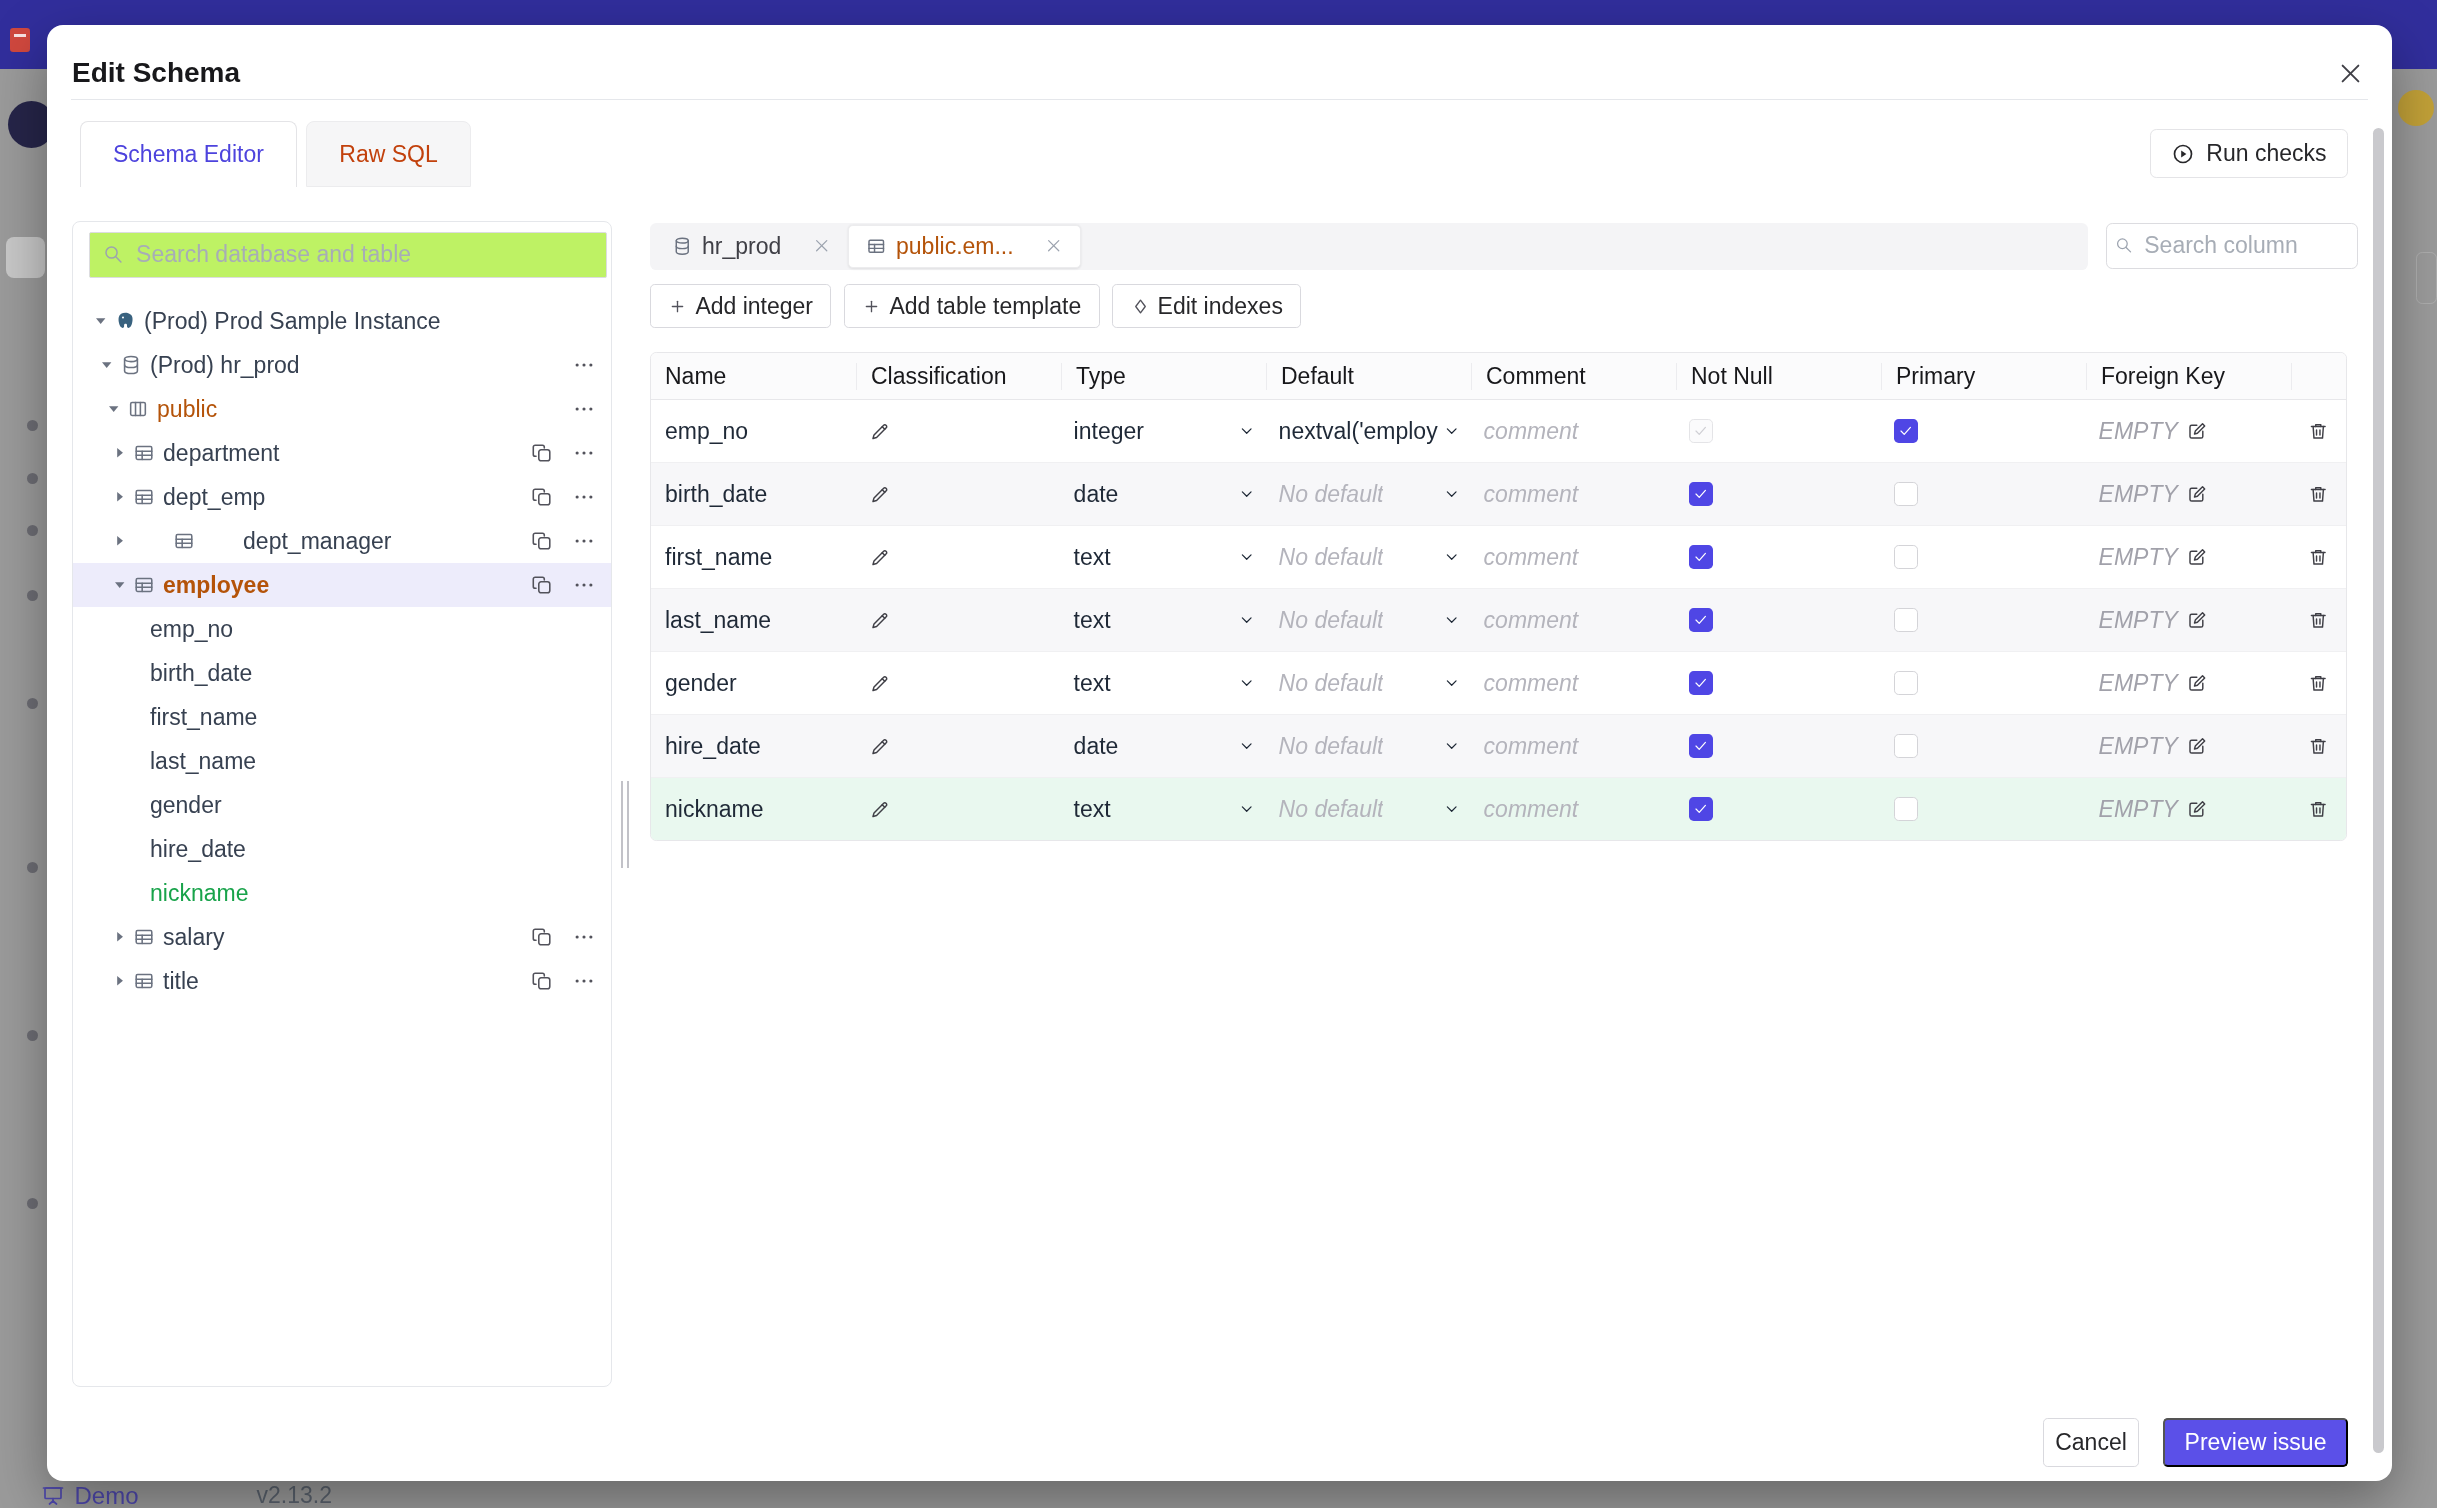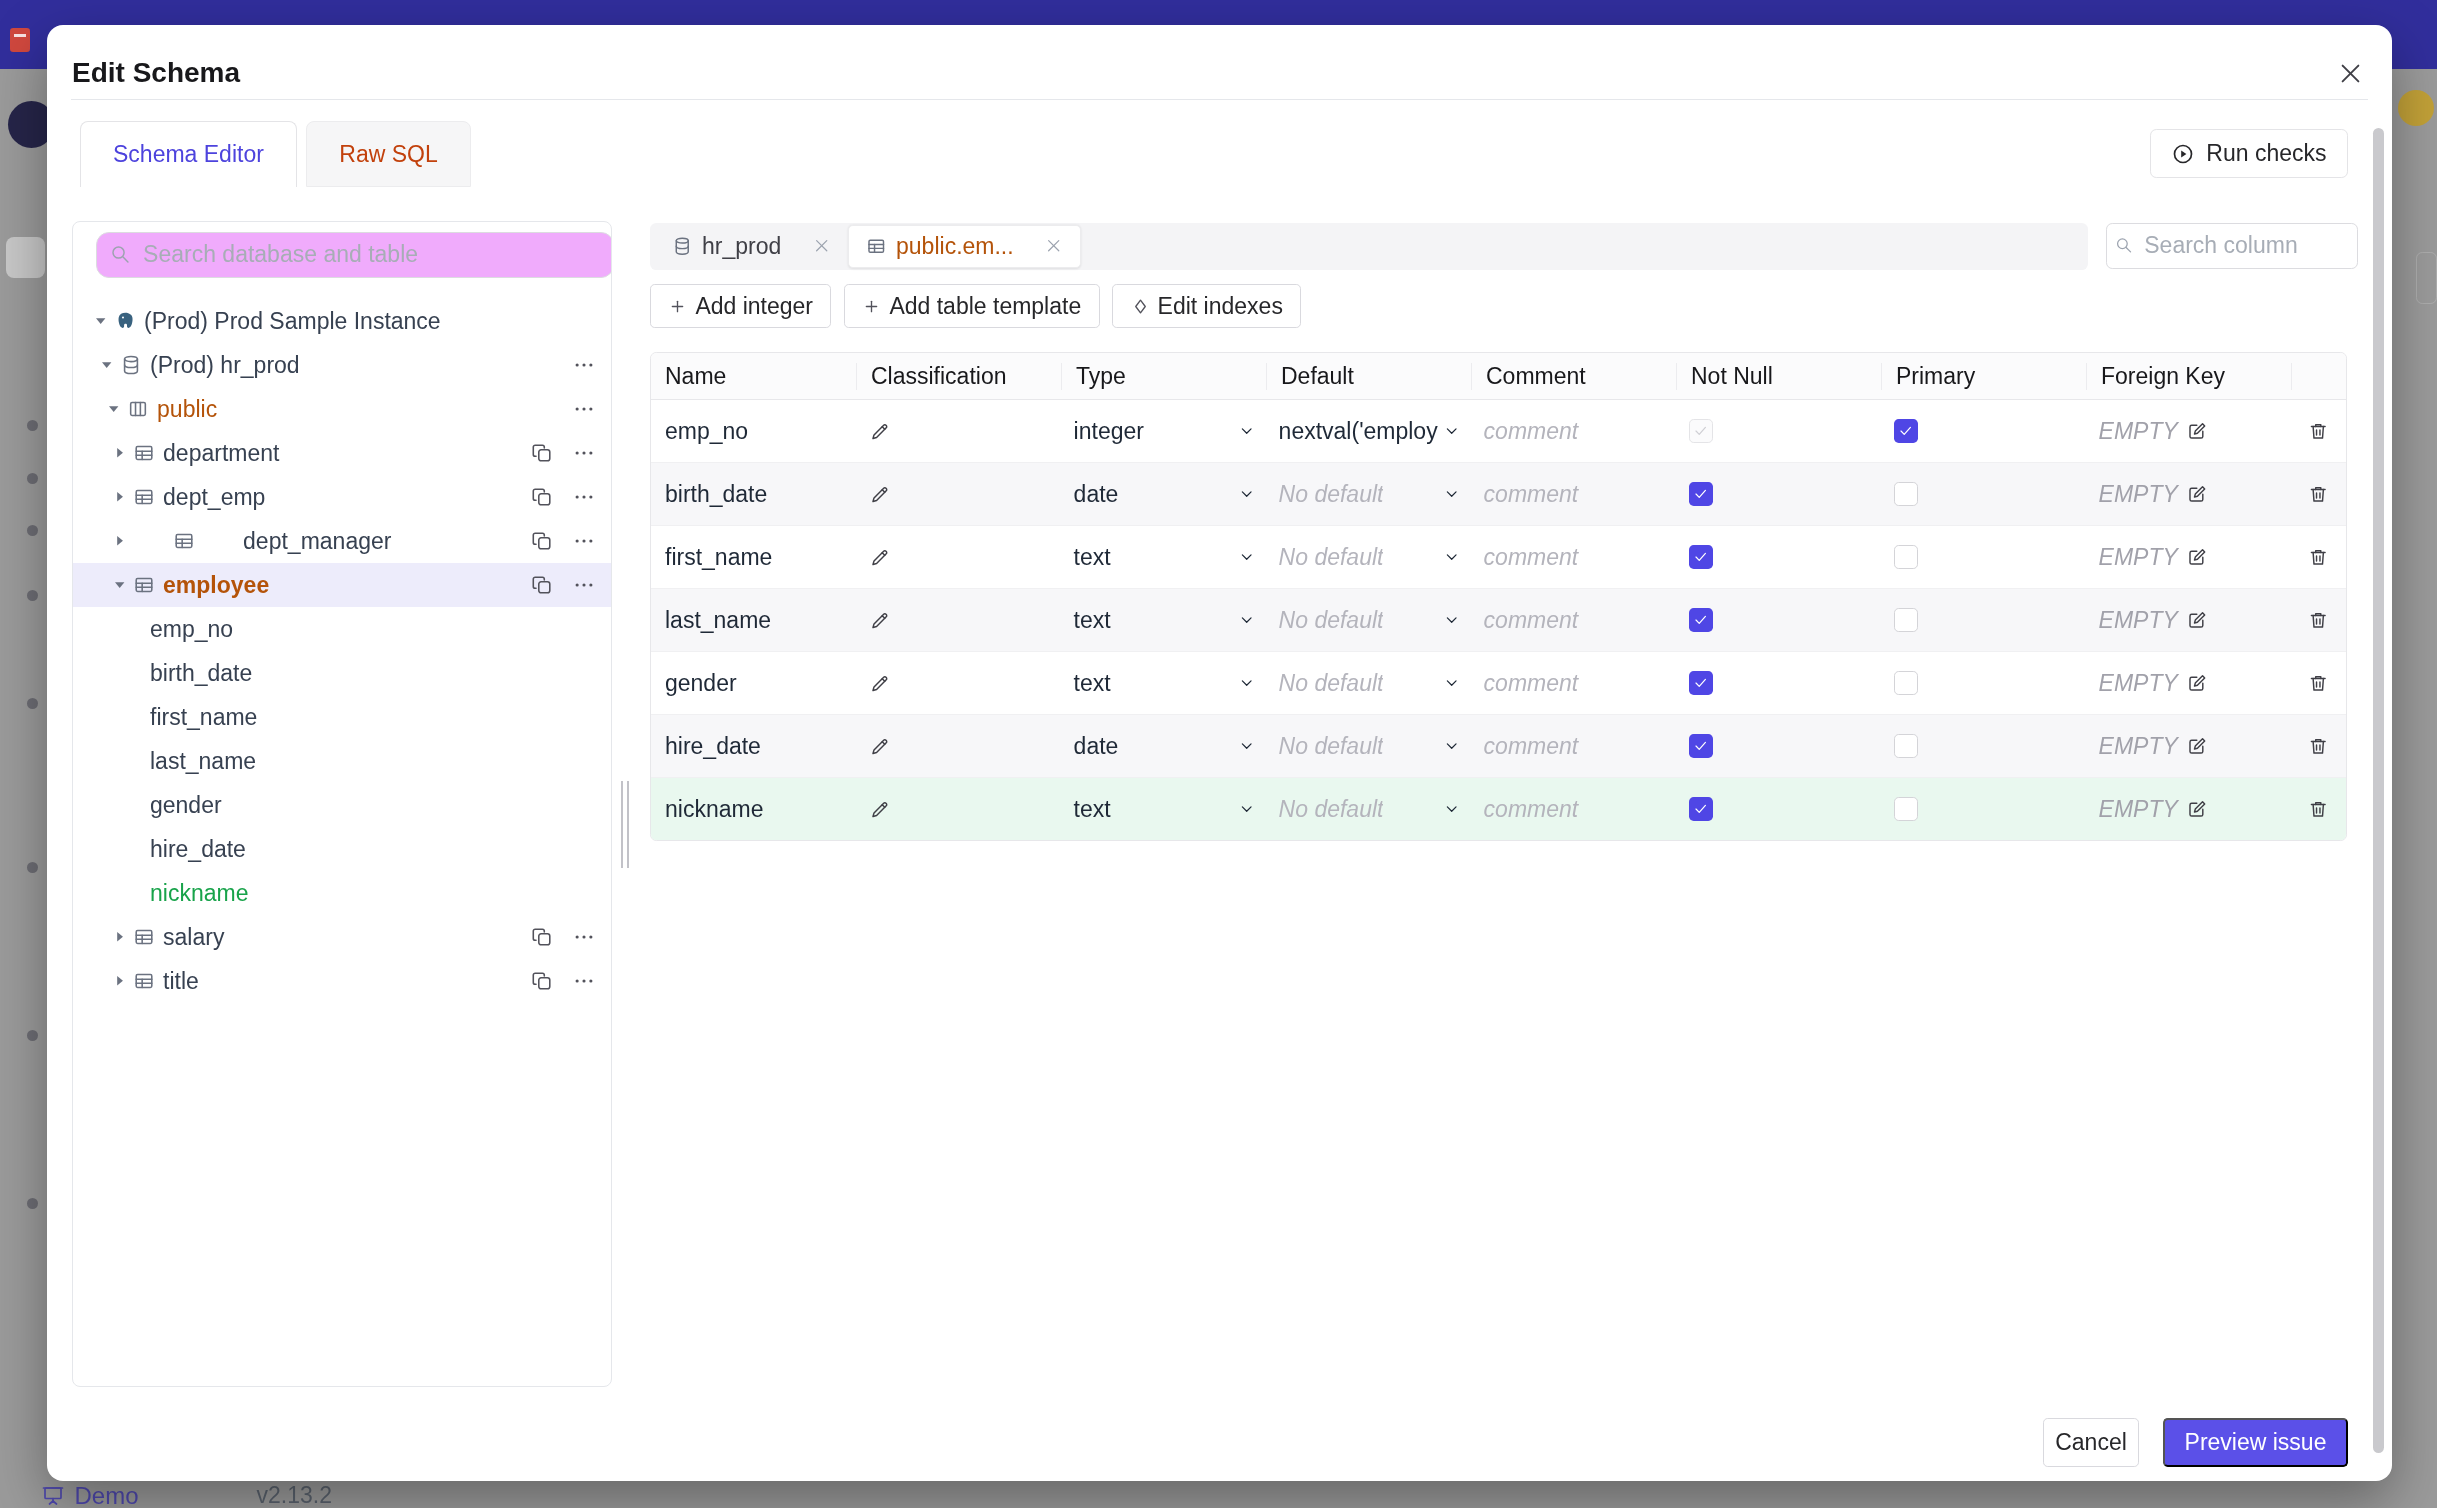--- a/index.html
+++ b/index.html
@@ -30,22 +30,22 @@
   .m-divider{position:absolute;left:24px;right:24px;top:74px;height:0.8px;background:#e5e7eb;}
   .m-tabs{position:absolute;left:33px;top:96px;height:66px;display:flex;gap:9.5px;}
   .m-tab{height:66px;display:flex;align-items:center;justify-content:center;font-size:23px;box-sizing:border-box;
     padding:14px 32px;border-radius:8px 8px 0 0;}
   .m-tab.active{background:#fff;border:0.8px solid #e4e4e7;border-bottom:none;color:#4d43dd;}
   .m-tab.inactive{background:#f6f6f7;border:0.8px solid #ececee;color:#c2410c;}
   .run-checks{position:absolute;right:44px;top:104px;height:49px;display:flex;align-items:center;gap:11px;
     border:0.8px solid #e4e4e7;border-radius:6.3px;padding:0 20.5px;font-size:23px;color:#27272a;background:#fff;cursor:pointer;}
   
   .sidebar{position:absolute;left:25px;top:196px;width:540px;height:1166px;border:0.8px solid #e5e7eb;border-radius:8px;box-sizing:border-box;overflow:hidden;}
-  .search-box{position:absolute;left:23px;top:9.5px;width:518px;height:46px;border:0.8px solid #dcdce0;border-radius:13px;box-sizing:border-box;
-    display:flex;align-items:center;gap:11px;padding:0 12.6px;color:#9ca3af;background:#f0abfc;}
+  .search-box{position:absolute;left:16px;top:9.5px;width:518px;height:46px;border:0.8px solid #dcdce0;border-radius:2px;box-sizing:border-box;
+    display:flex;align-items:center;gap:11px;padding:0 12.6px;color:#9ca3af;background:#bef264;}
   .search-box input{border:none;outline:none;font-size:23px;flex:1;font-family:inherit;color:#374151;background:transparent;}
   .search-box input::placeholder{color:#a7adb6;}
   .tree{position:absolute;left:0;top:77px;width:100%;}
   .trow{position:relative;height:44px;display:flex;align-items:center;font-size:23px;color:#374151;cursor:pointer;}
   .trow.selected{background:#edecfb;}
   .trow .tri{width:17.4px;height:17.4px;margin-right:4.7px;color:#6b7280;flex:0 0 17.4px;}
   .trow .kicon{width:22px;height:22px;margin-right:8px;color:#6b7280;flex:0 0 22px;}
   .trow .lbl{white-space:nowrap;}
   .lbl.orange{color:#b45309;}
   .lbl.green{color:#18a34a;}

